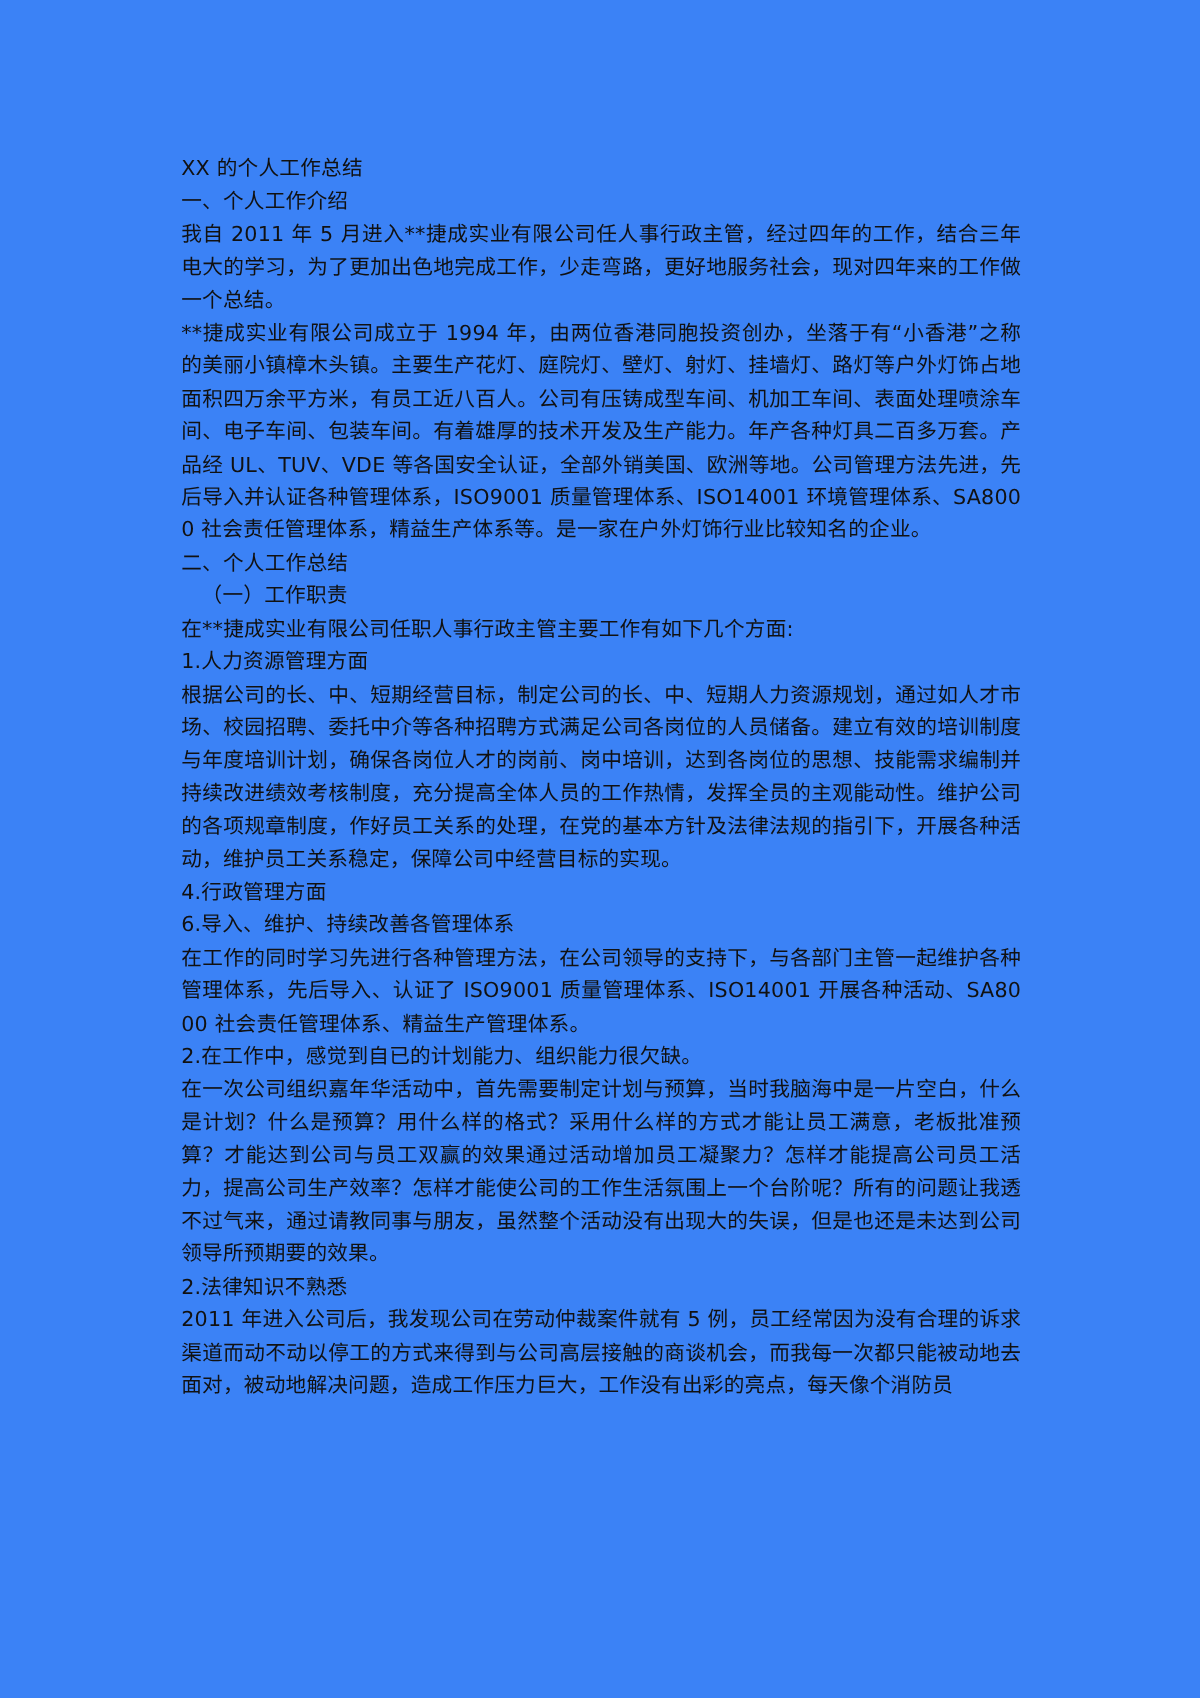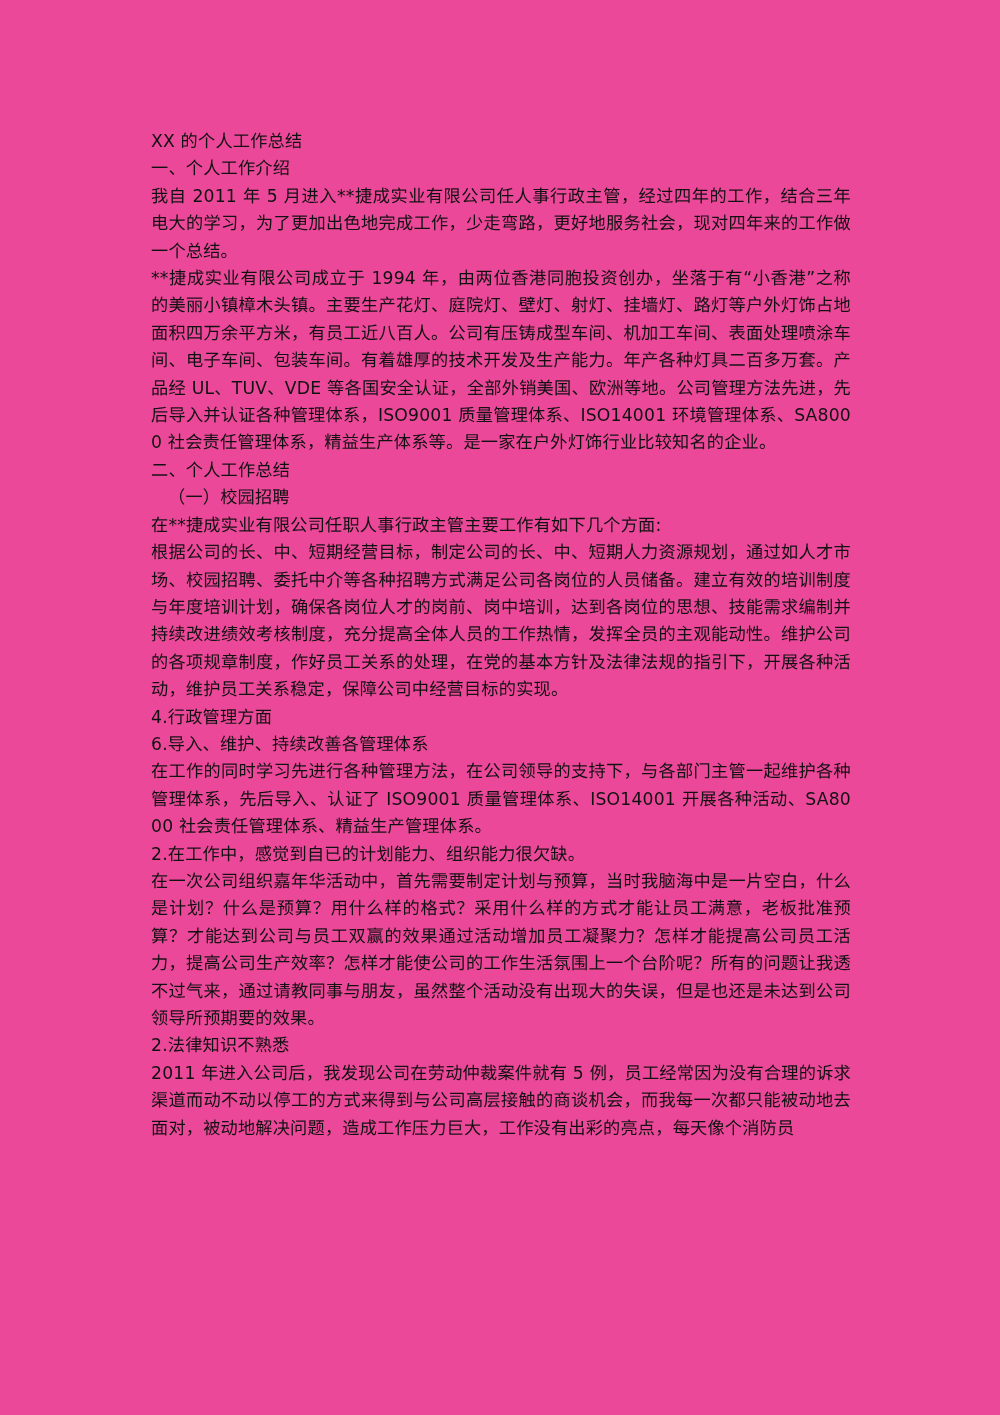--- a/index.html
+++ b/index.html
@@ -12,21 +12,21 @@
     width: 1000px;
     height: 1415px;
     font-family: "DejaVu Sans", "Liberation Sans", sans-serif;
     color: #000000;
     overflow: hidden;
   }
   .page {
     position: relative;
     width: 1000px;
     height: 1415px;
-    background: #ec4899;
+    background: #3b82f6;
     box-sizing: border-box;
   }
   .doc-body {
     position: absolute;
     left: 151px;
     top: 128px;
     width: 700px;
   }
   .para {
     margin: 0;
@@ -57,24 +57,25 @@
     <p class="para tight">XX 的个人工作总结</p>
 
     <p class="para tight">一、个人工作介绍</p>
 
     <p class="para">我自 2011 年 5 月进入**捷成实业有限公司任人事行政主管，经过四年的工作，结合三年电大的学习，为了更加出色地完成工作，少走弯路，更好地服务社会，现对四年来的工作做一个总结。</p>
 
     <p class="para">**捷成实业有限公司成立于 1994 年，由两位香港同胞投资创办，坐落于有“小香港”之称的美丽小镇樟木头镇。主要生产花灯、庭院灯、壁灯、射灯、挂墙灯、路灯等户外灯饰占地面积四万余平方米，有员工近八百人。公司有压铸成型车间、机加工车间、表面处理喷涂车间、电子车间、包装车间。有着雄厚的技术开发及生产能力。年产各种灯具二百多万套。产品经 UL、TUV、VDE 等各国安全认证，全部外销美国、欧洲等地。公司管理方法先进，先后导入并认证各种管理体系，ISO9001 质量管理体系、ISO14001 环境管理体系、SA8000 社会责任管理体系，精益生产体系等。是一家在户外灯饰行业比较知名的企业。</p>
 
     <p class="para tight">二、个人工作总结</p>
 
-    <p class="para indent1">（一）校园招聘</p>
+    <p class="para indent1">（一）工作职责</p>
 
     <p class="para tight">在**捷成实业有限公司任职人事行政主管主要工作有如下几个方面:</p>
 
+    <p class="para tight">1.人力资源管理方面</p>
 
     <p class="para">根据公司的长、中、短期经营目标，制定公司的长、中、短期人力资源规划，通过如人才市场、校园招聘、委托中介等各种招聘方式满足公司各岗位的人员储备。建立有效的培训制度与年度培训计划，确保各岗位人才的岗前、岗中培训，达到各岗位的思想、技能需求编制并持续改进绩效考核制度，充分提高全体人员的工作热情，发挥全员的主观能动性。维护公司的各项规章制度，作好员工关系的处理，在党的基本方针及法律法规的指引下，开展各种活动，维护员工关系稳定，保障公司中经营目标的实现。</p>
 
     <p class="para tight">4.行政管理方面</p>
 
 
     <p class="para tight">6.导入、维护、持续改善各管理体系</p>
 
     <p class="para">在工作的同时学习先进行各种管理方法，在公司领导的支持下，与各部门主管一起维护各种管理体系，先后导入、认证了 ISO9001 质量管理体系、ISO14001 开展各种活动、SA8000 社会责任管理体系、精益生产管理体系。</p>
 

